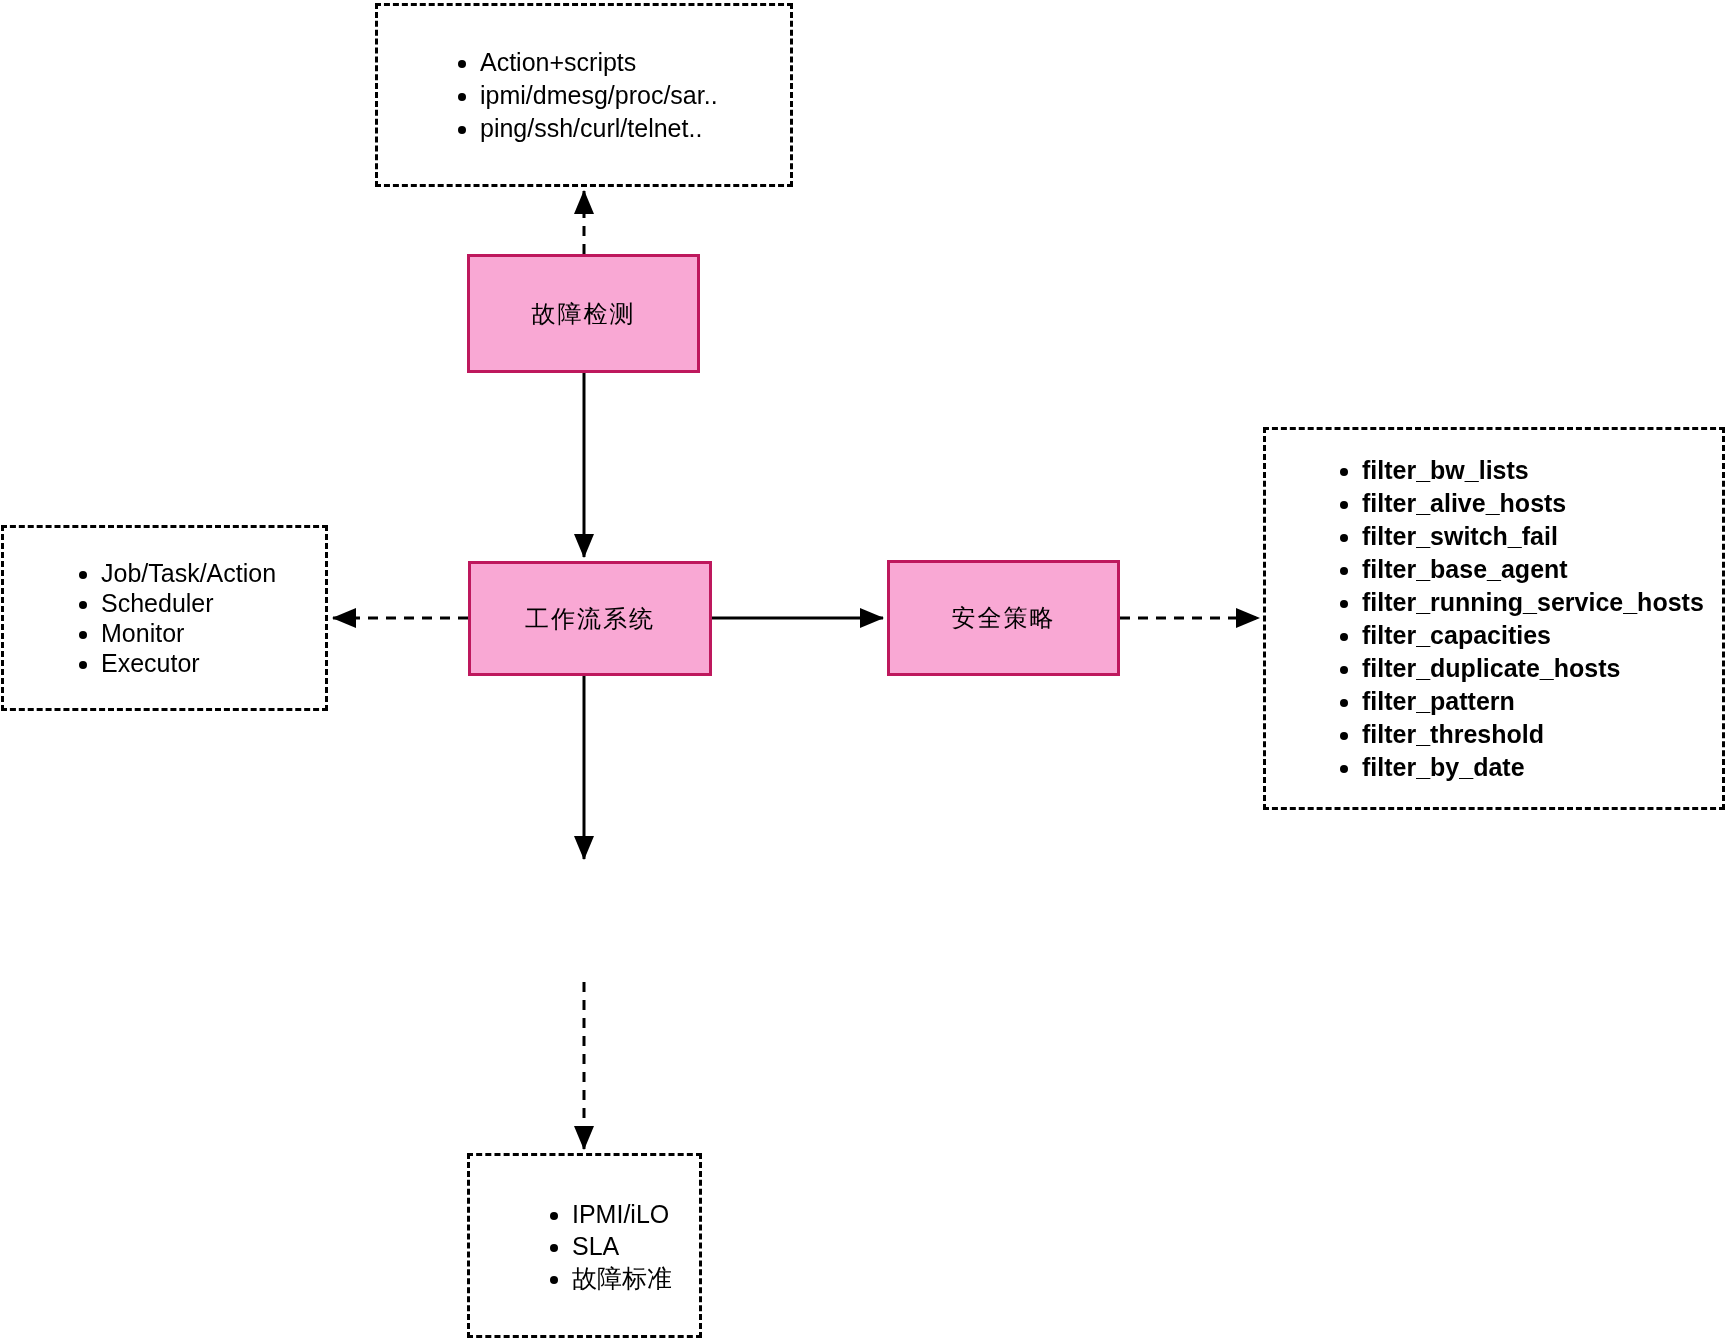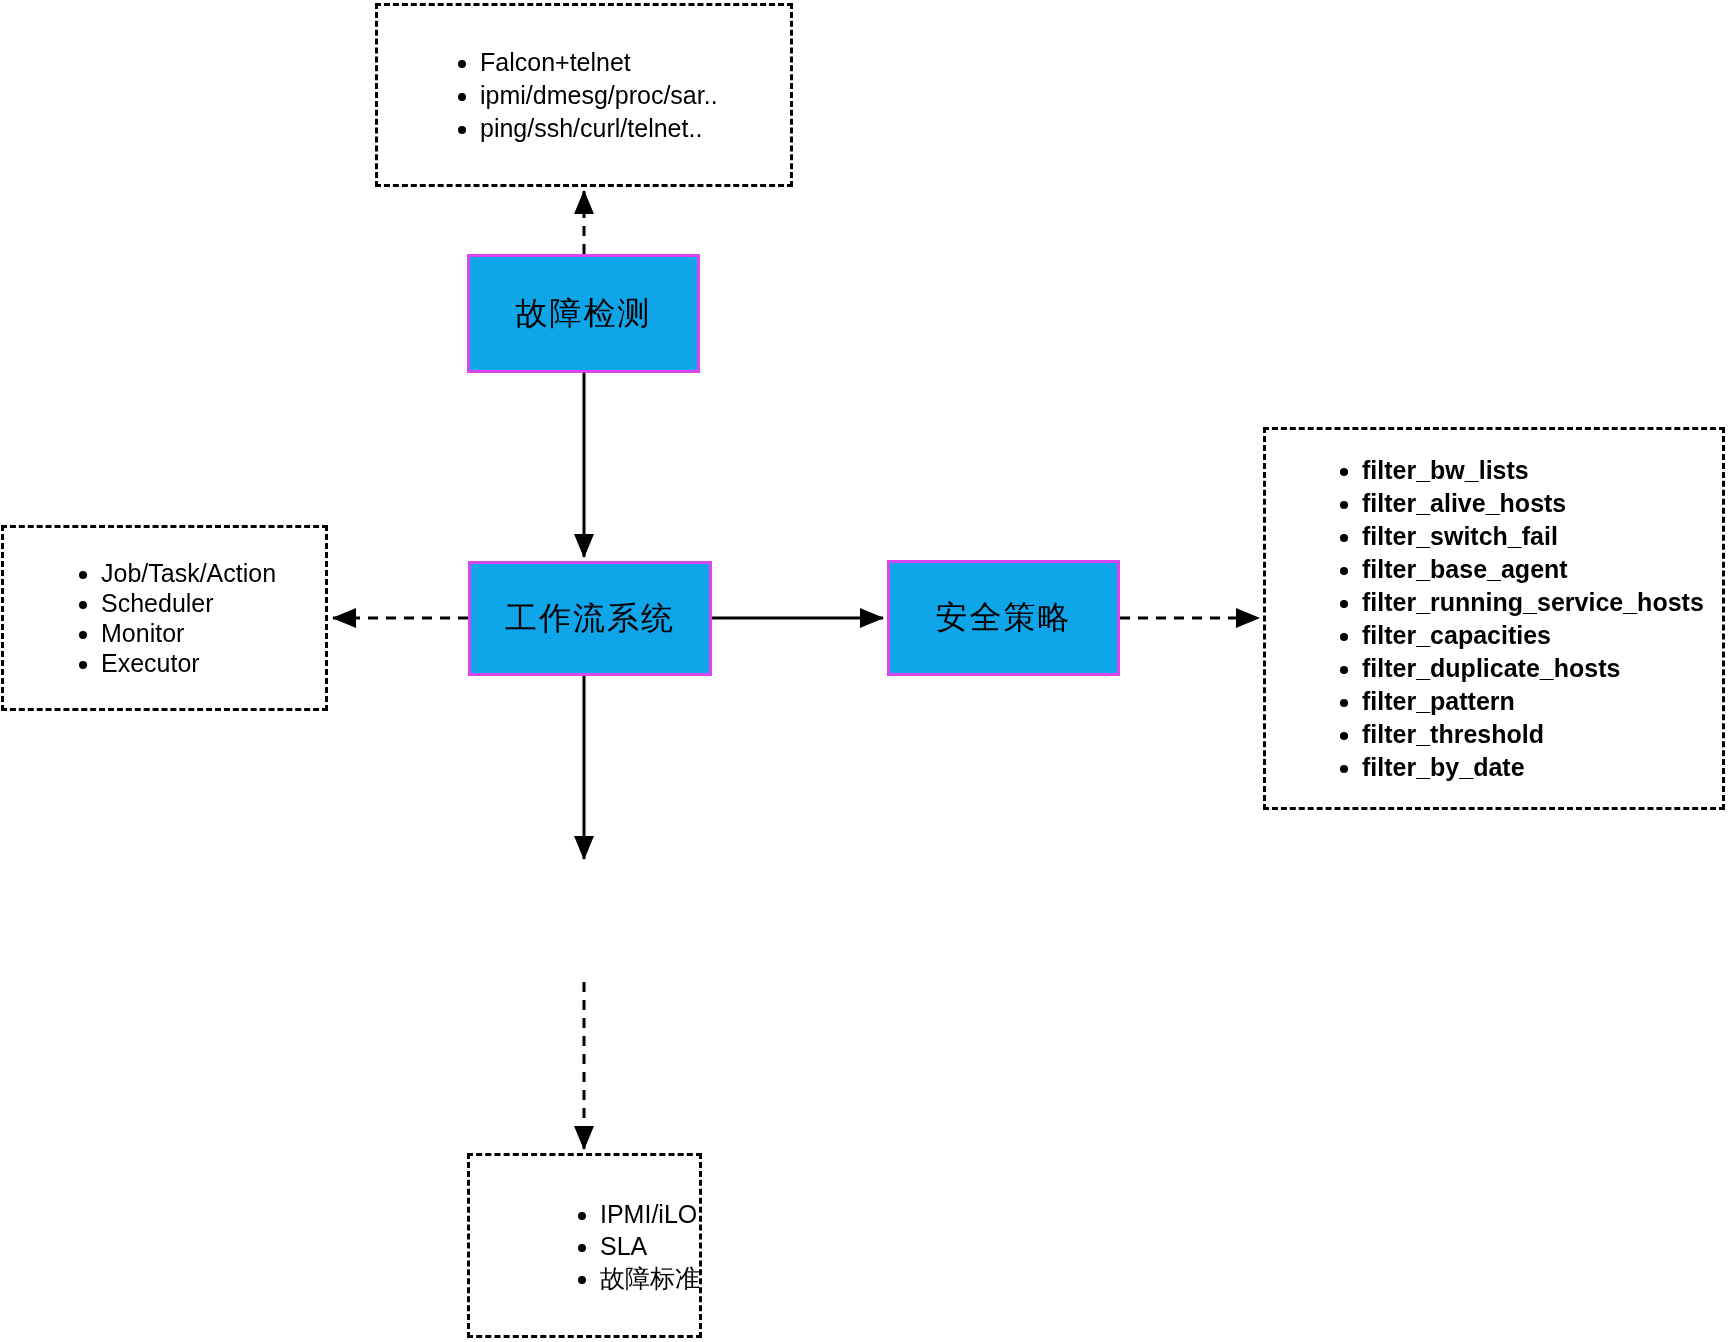--- a/index.html
+++ b/index.html
@@ -14,26 +14,26 @@
   }
   .connectors {
     position: absolute;
     left: 0; top: 0;
     width: 1729px; height: 1342px;
     pointer-events: none;
   }
   .node {
     position: absolute;
     box-sizing: border-box;
-    border: 3px solid #d946ef;
-    background: #0ea5e9;
+    border: 3px solid #be185d;
+    background: #f9a8d4;
     display: flex;
     align-items: center;
     justify-content: center;
-    font-size: 32px;
+    font-size: 24px;
     letter-spacing: 2px;
     white-space: nowrap;
   }
   .listbox {
     position: absolute;
     box-sizing: border-box;
     border: 3px dashed #000000;
     background: #ffffff;
     display: flex;
     align-items: center;
@@ -55,21 +55,21 @@
   
   .box-detection    { left: 375px;  top: 3px;    width: 418px; height: 184px; }
   .box-detection li { line-height: 33px; }
   .box-components   { left: 1px;    top: 525px;  width: 327px; height: 186px; }
   .box-components li{ line-height: 30px; }
   .box-components ul{ padding-left: 97px; }
   .box-filters      { left: 1263px; top: 427px;  width: 462px; height: 383px; }
   .box-filters li   { line-height: 33px; }
   .box-filters ul   { padding-left: 96px; font-weight: bold; }
   .box-remote-tools   { left: 467px; top: 1153px; width: 235px; height: 185px; }
-  .box-remote-tools li{ line-height: 32px; margin-left: 28px; }
+  .box-remote-tools li{ line-height: 32px; }
 </style>
 </head>
 <body>
 
 <div class="canvas">
 
   <svg class="connectors" width="1729" height="1342" viewBox="0 0 1729 1342" xmlns="http://www.w3.org/2000/svg">
     <defs>
       <marker id="arrow" markerUnits="userSpaceOnUse" markerWidth="26" markerHeight="22" refX="23" refY="10" orient="auto">
         <path d="M0,0 L24,10 L0,20 Z" fill="#000000"></path>
@@ -86,21 +86,21 @@
 
     <line x1="1120" y1="618" x2="1259" y2="618" stroke="#000000" stroke-width="3" stroke-dasharray="10 8" marker-end="url(#arrow)"></line>
 
     <line x1="584" y1="676" x2="584" y2="859" stroke="#000000" stroke-width="3" marker-end="url(#arrow)"></line>
 
     <line x1="584" y1="982" x2="584" y2="1149" stroke="#000000" stroke-width="3" stroke-dasharray="10 8" marker-end="url(#arrow)"></line>
   </svg>
 
   <div class="listbox box-detection">
     <ul>
-      <li>Falcon+telnet</li>
+      <li>Action+scripts</li>
       <li>ipmi/dmesg/proc/sar..</li>
       <li>ping/ssh/curl/telnet..</li>
     </ul>
   </div>
 
   <div class="node node-fault">
     <span>故障检测</span>
   </div>
 
   <div class="listbox box-components">

